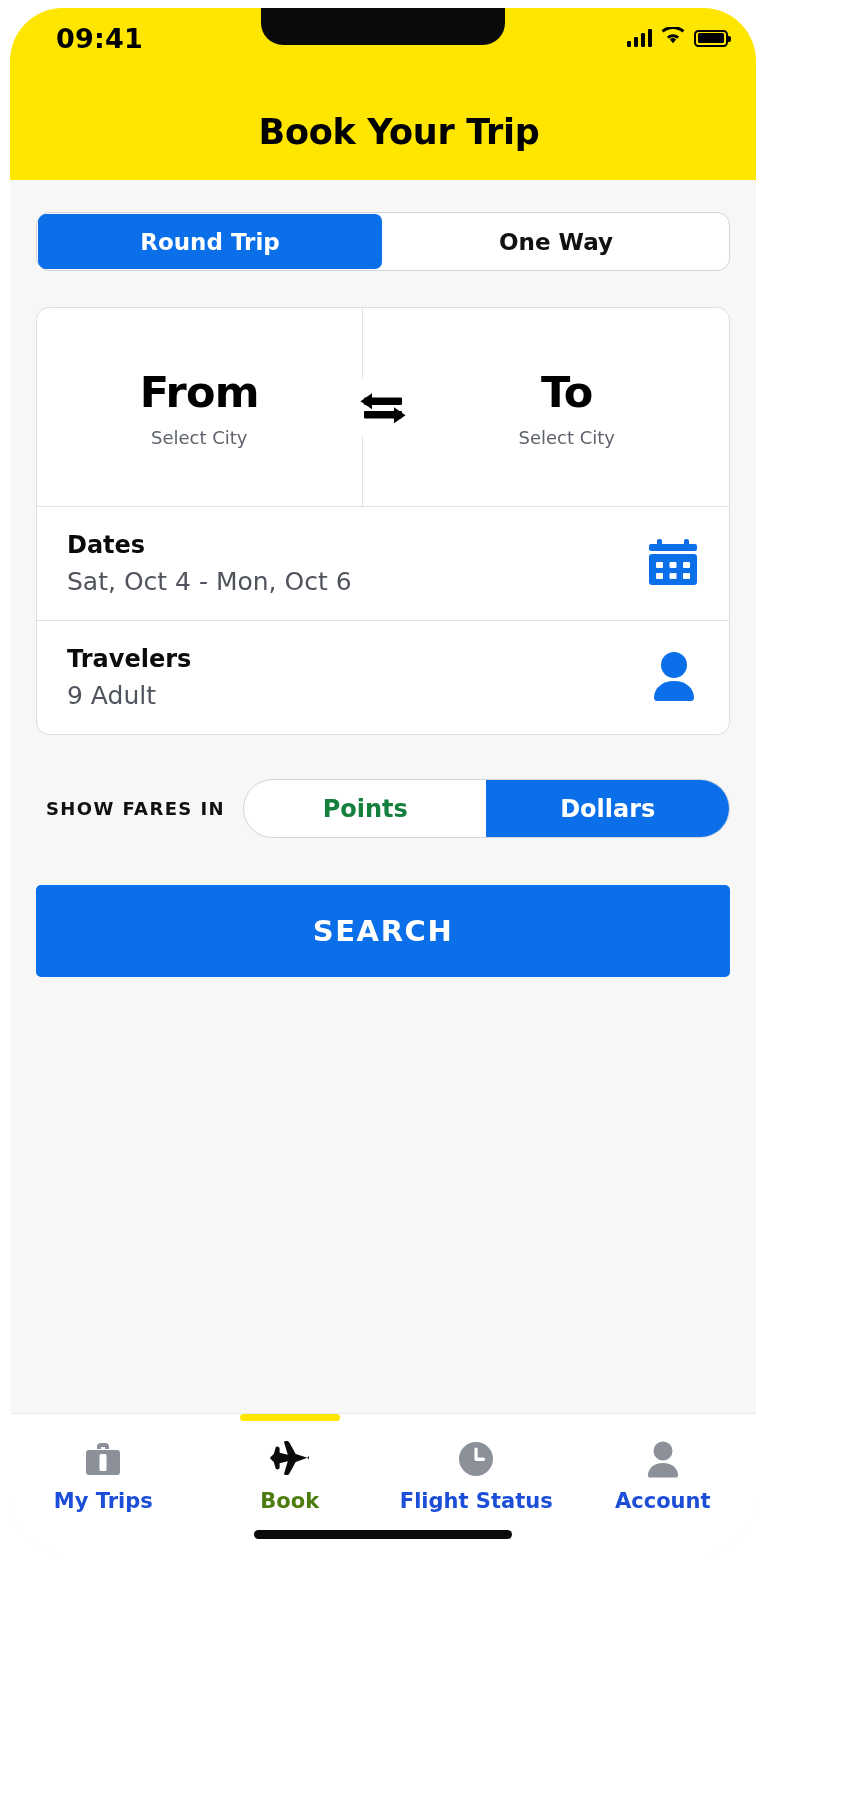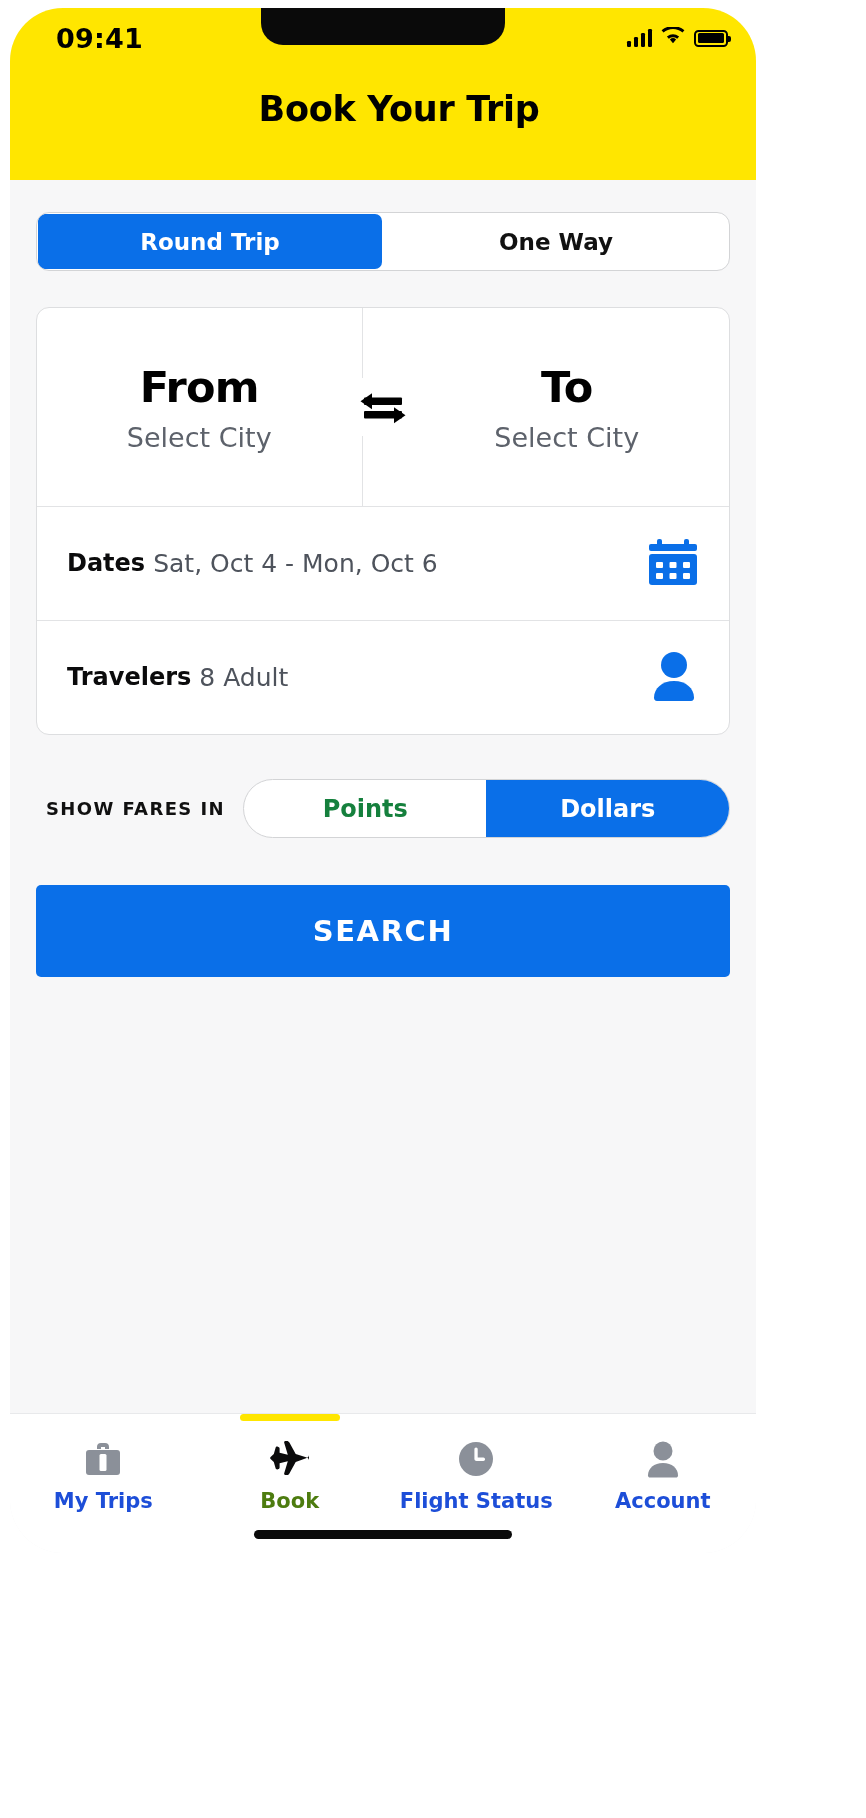--- a/index.html
+++ b/index.html
@@ -71,21 +71,21 @@
     width: 34px; height: 17px; border: 2.3px solid #000; border-radius: 4.5px;
     position: relative; padding: 1.6px;
   }
   .batt:after {
     content: ""; position: absolute; right: -5px; top: 4.5px;
     width: 3px; height: 6px; background: #000; border-radius: 0 2px 2px 0;
   }
   .batt span { display: block; height: 100%; background: #000; border-radius: 1.5px; }
 
   #header-title {
-    position: absolute; left: 0; right: 0; top: 81px;
+    position: absolute; left: 0; right: 0; top: 104px;
     text-align: center;
     font-size: 35px; font-weight: 800; color: #000;
     letter-spacing: -0.3px;
     margin-left: 32px;
   }
 
   
   #app-body {
     position: absolute;
     top: 172px; left: 0; right: 0; bottom: 140px;
@@ -127,40 +127,40 @@
     gap: 42px;
   }
   .od-cell {
     flex: 1;
     display: flex; flex-direction: column;
     align-items: center; justify-content: center;
     gap: 10px;
   }
   .od-cell:first-child { border-right: 1.5px solid #e2e3e5; }
   .od-title { font-size: 43px; font-weight: 800; color: #000; letter-spacing: -0.8px; }
-  .od-sub { font-size: 27px; color: #5d626b; }
+  .od-sub { font-size: 18px; color: #5d626b; }
   #swap-btn {
     position: absolute;
     left: 50%; top: 50%;
     transform: translate(-50%, -50%);
     width: 74px; height: 58px;
     background: #ffffff;
     display: flex; align-items: center; justify-content: center;
     cursor: pointer;
     z-index: 3;
   }
 
   .detail-row {
     border-top: 1.5px solid #e2e3e5;
     height: 114px;
     display: flex; align-items: center; justify-content: space-between;
     padding: 0 30px;
     cursor: pointer;
   }
-  .detail-text { display: flex; flex-direction: row; gap: 8px; }
+  .detail-text { display: flex; flex-direction: column; gap: 8px; }
   .detail-label { font-size: 24px; font-weight: 800; color: #0b0b0c; }
   .detail-value { font-size: 25px; color: #4e535c; }
 
   
   #fares-row {
     margin-top: 44px;
     display: flex; align-items: center; gap: 18px;
   }
   #fares-label {
     font-size: 18px; font-weight: 800; color: #111;
@@ -328,21 +328,21 @@
                 <rect x="22.5" y="36" width="7" height="6" rx="1"></rect>
                 <rect x="36" y="36" width="7" height="6" rx="1"></rect>
               </g>
             </svg>
           </span>
         </div>
 
         <div class="detail-row">
           <div class="detail-text">
             <div class="detail-label">Travelers</div>
-            <div class="detail-value">8 Adult</div>
+            <div class="detail-value">9 Adult</div>
           </div>
           <span>
             <svg width="50" height="52" viewBox="0 0 50 52">
               <circle cx="25" cy="15" r="13" fill="#0a6fe8"></circle>
               <path d="M25 31c-12 0-20 7.5-20 16.5 0 2 1 3.5 3 3.5h34c2 0 3-1.5 3-3.5C45 38.5 37 31 25 31z" fill="#0a6fe8"></path>
             </svg>
           </span>
         </div>
       </div>
 

